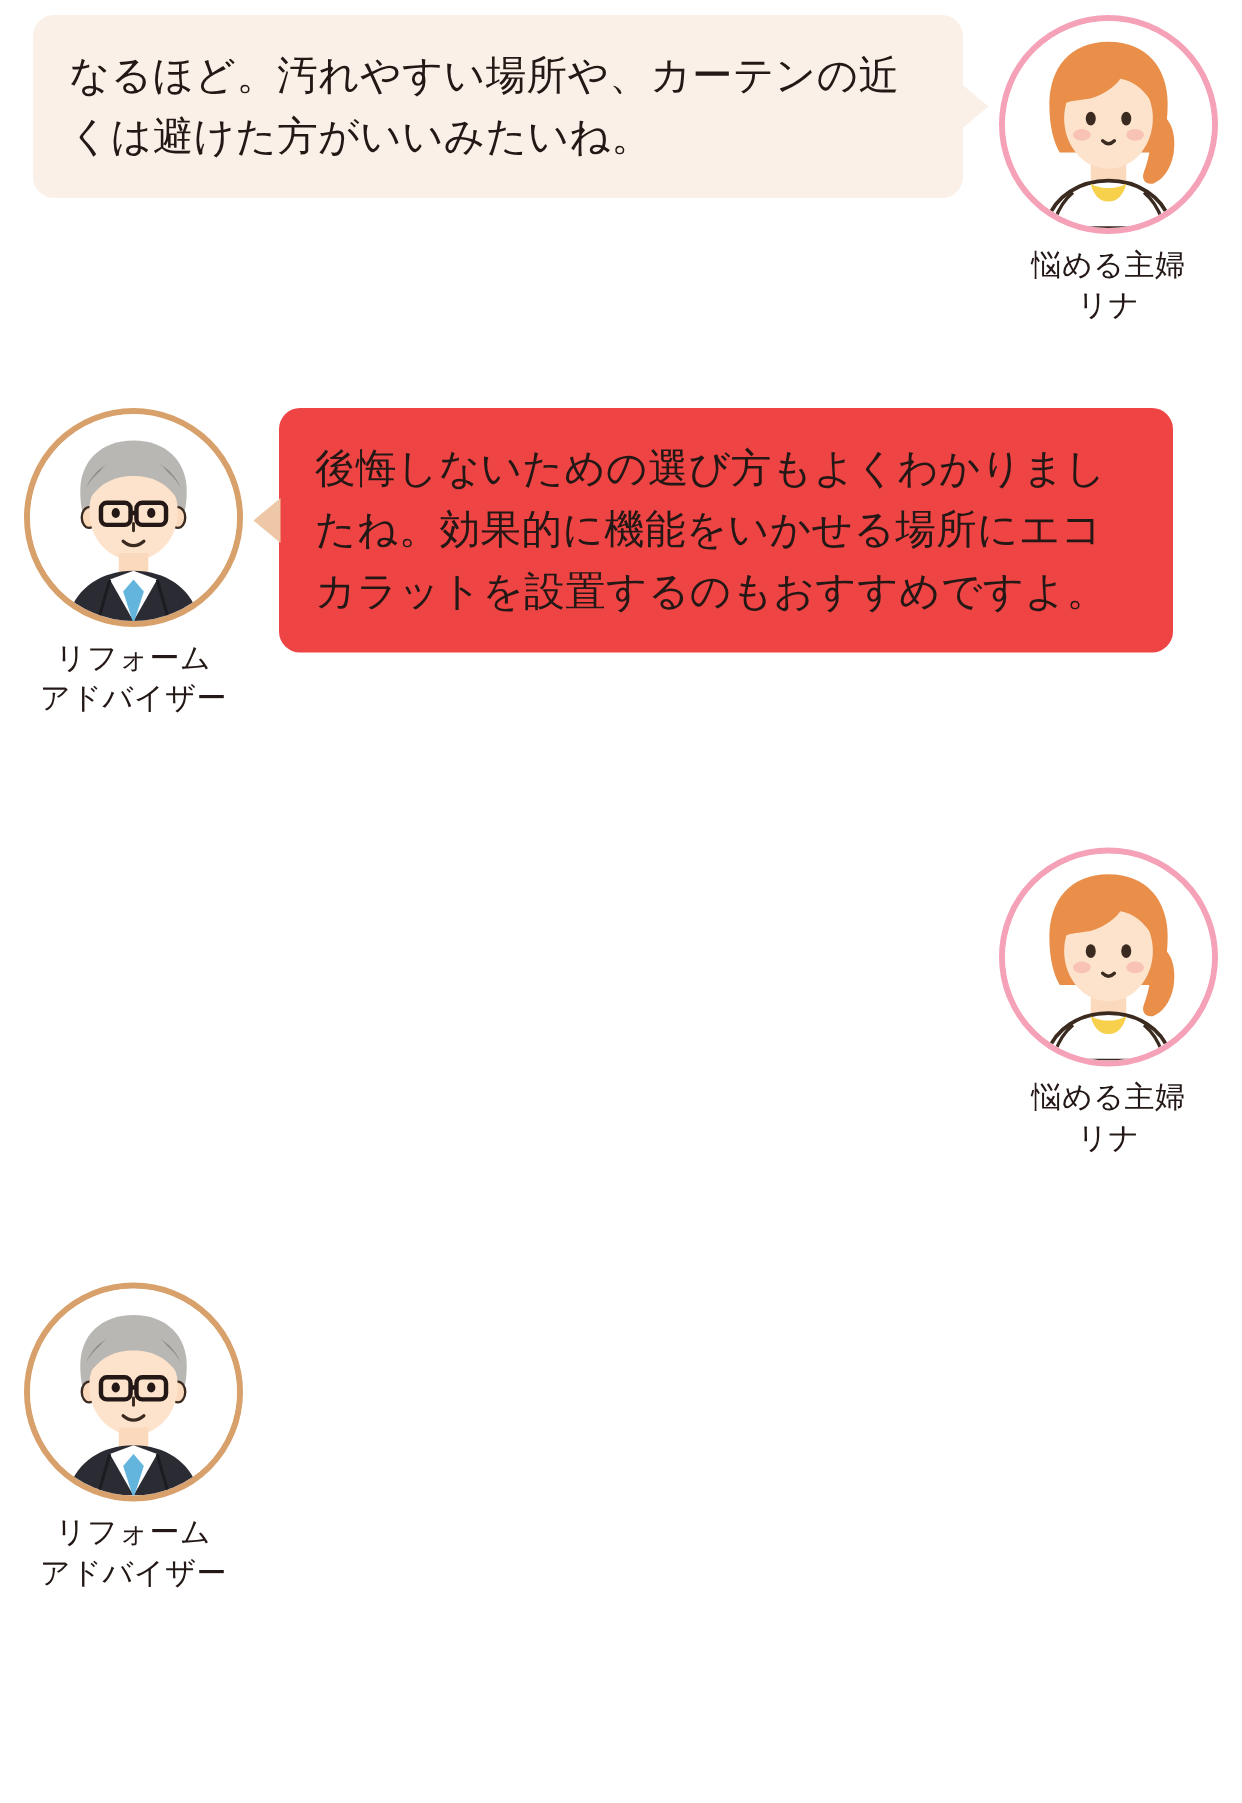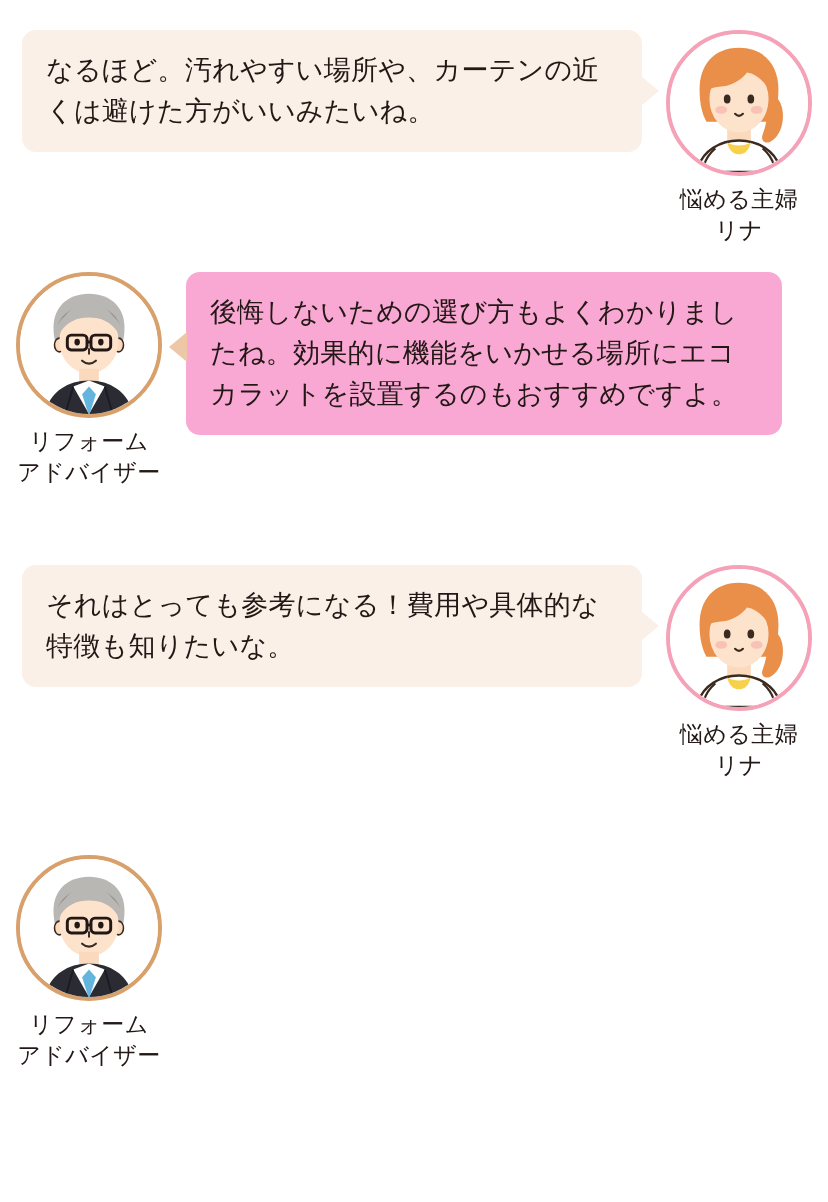--- a/index.html
+++ b/index.html
@@ -32,21 +32,21 @@
     padding: 20px 24px;
     font-size: 27px;
     line-height: 1.52;
     color: #231815;
     letter-spacing: 0.01em;
   }
   .bubble.rina {
     background: #fbf0e8;
   }
   .bubble.adviser {
-    background: #f9a8d4;
+    background: #ef4444;
   }
   
   .bubble.tail-right::after {
     content: "";
     position: absolute;
     right: -17px;
     top: 46px;
     width: 0; height: 0;
     border-top: 15px solid transparent;
     border-bottom: 15px solid transparent;
@@ -79,33 +79,33 @@
     background: #ffffff;
     flex: none;
   }
   .avatar-ring.pink  { border: 4px solid #f5a2b8; }
   .avatar-ring.brown { border: 4px solid #d8a06a; }
   .avatar-ring svg { display: block; width: 100%; height: 100%; }
 
   .speaker-name {
     margin-top: 8px;
     text-align: center;
-    font-size: 23px;
+    font-size: 20px;
     line-height: 1.35;
     color: #231815;
     letter-spacing: 0.02em;
     white-space: pre-line;
   }
 </style>
 </head>
 <body>
 
 <div class="page">
 
-  <div class="row right" style="top:10px;margin-top:20px;">
+  <div class="row right" style="top:10px;">
     <div class="bubble rina tail-right" style="width:620px;">なるほど。汚れやすい場所や、カーテンの近くは避けた方がいいみたいね。</div>
     <div class="speaker" style="margin-left:22px;">
       <div class="avatar-ring pink">
         <svg viewBox="0 0 140 140">
           <circle cx="70" cy="70" r="70" fill="#ffffff"></circle>
 
           <path d="M70 14c-26 0-40 18-40 42 0 16 3 26 7 33l66 0c4-7 7-17 7-33 0-24-14-42-40-42z" fill="#e98f4a"></path>
 
           <path d="M104 62c9 4 12 16 10 28-2 11-8 18-14 20-5 1-8-3-6-8 4-10 6-24 4-35z" fill="#e98f4a"></path>
 
@@ -168,21 +168,20 @@
           <path d="M54 112l-8 28M86 112l8 28" stroke="#1b1b22" stroke-width="2"></path>
         </svg>
       </div>
       <div class="speaker-name">リフォーム
 アドバイザー</div>
     </div>
     <div class="bubble adviser tail-left" style="width:596px;">後悔しないための選び方もよくわかりましたね。効果的に機能をいかせる場所にエコカラットを設置するのもおすすめですよ。</div>
   </div>
 
   <div class="row right" style="top:565px;">
-    <div class="bubble rina tail-right" style="width:620px;">それはとっても参考になる！費用や具体的な特徴も知りたいな。</div>
     <div class="speaker" style="margin-left:22px;">
       <div class="avatar-ring pink">
         <svg viewBox="0 0 140 140">
           <circle cx="70" cy="70" r="70" fill="#ffffff"></circle>
           <path d="M70 14c-26 0-40 18-40 42 0 16 3 26 7 33l66 0c4-7 7-17 7-33 0-24-14-42-40-42z" fill="#e98f4a"></path>
           <path d="M104 62c9 4 12 16 10 28-2 11-8 18-14 20-5 1-8-3-6-8 4-10 6-24 4-35z" fill="#e98f4a"></path>
           <path d="M58 92h24v22H58z" fill="#fbd9bd"></path>
           <ellipse cx="70" cy="66" rx="30" ry="34" fill="#fde3cb"></ellipse>
           <path d="M40 56c2-22 14-34 30-34s28 12 30 34c-6-10-14-16-22-17-4 6-14 13-24 14-6 1-10 1-14 3z" fill="#e98f4a"></path>
           <ellipse cx="58" cy="66" rx="3.4" ry="4.6" fill="#3a2a20"></ellipse>

